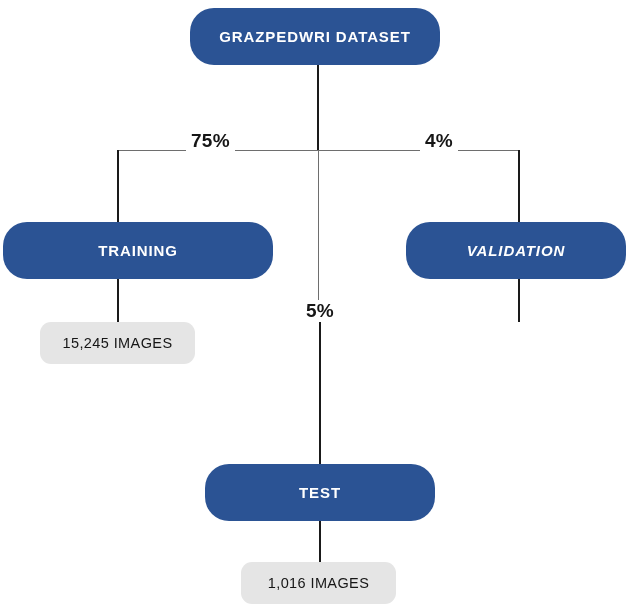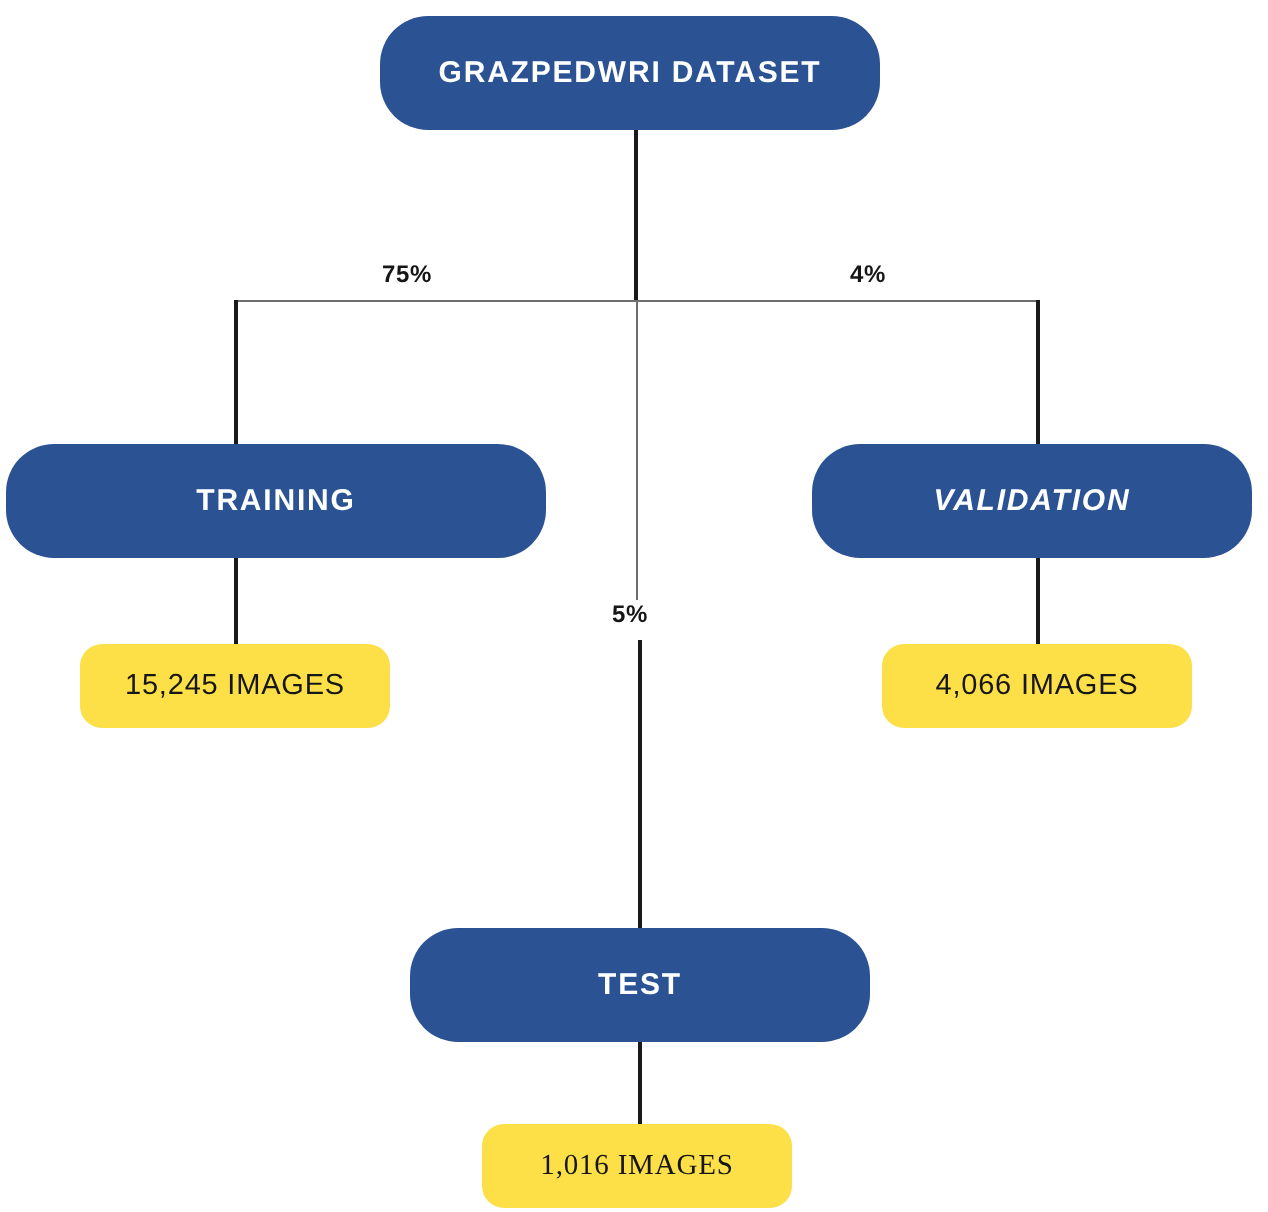--- a/index.html
+++ b/index.html
@@ -43,33 +43,33 @@
   }
   .node-blue {
     background: #2b5394;
     border-radius: 24px;
     color: #ffffff;
     font-size: 15px;
     font-weight: bold;
     letter-spacing: 0.9px;
   }
   .node-grey {
-    background: #fde047;
+    background: #e5e5e5;
     border-radius: 11px;
     color: #161616;
     font-size: 14.5px;
     font-weight: normal;
     letter-spacing: 0.4px;
   }
 
   
   .pct {
     position: absolute;
     color: #161616;
-    font-size: 12px;
+    font-size: 19px;
     font-weight: bold;
     letter-spacing: 0.3px;
     background: #ffffff;
     padding: 0 5px;
     white-space: nowrap;
     text-align: center;
   }
 </style>
 </head>
 <body>
@@ -107,27 +107,24 @@
   <div class="node node-grey" style="left:40px; top:322px; width:155px; height:42px;">
     <span>15,245 IMAGES</span>
   </div>
 
   <div class="node node-blue" style="left:406px; top:222px; width:220px; height:57px;font-style:italic;">
     <span>VALIDATION</span>
   </div>
 
   <div class="line-v" style="left:518px; top:279px; height:43px;"></div>
 
-  <div class="node node-grey" style="left:441px; top:322px; width:155px; height:42px;">
-    <span>4,066 IMAGES</span>
-  </div>
 
   <div class="node node-blue" style="left:205px; top:464px; width:230px; height:57px;text-align:right;">
     <span>TEST</span>
   </div>
 
   <div class="line-v" style="left:319px; top:521px; height:45px;"></div>
 
-  <div class="node node-grey" style="left:241px; top:562px; width:155px; height:42px;font-family:Liberation Serif, serif;">
+  <div class="node node-grey" style="left:241px; top:562px; width:155px; height:42px;">
     <span>1,016 IMAGES</span>
   </div>
 
 </div>
 
 </body></html>

